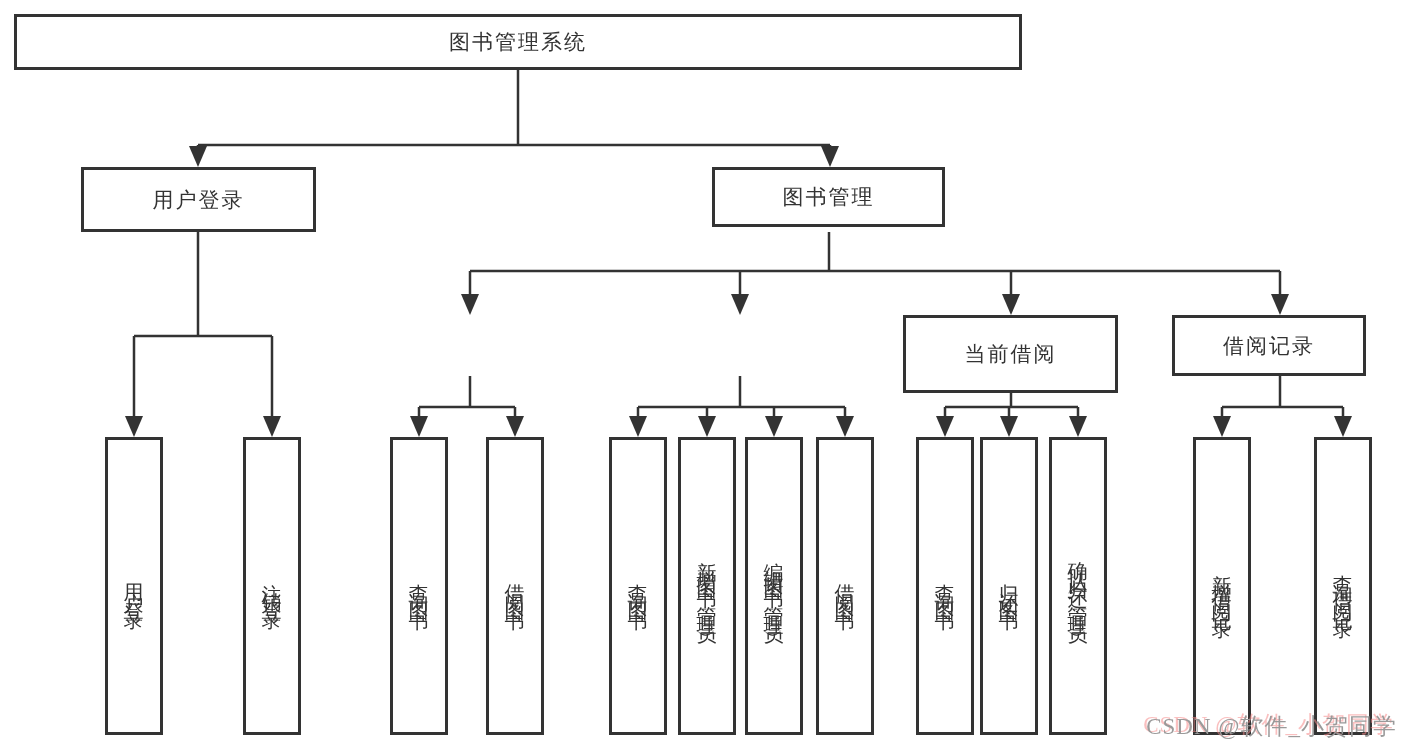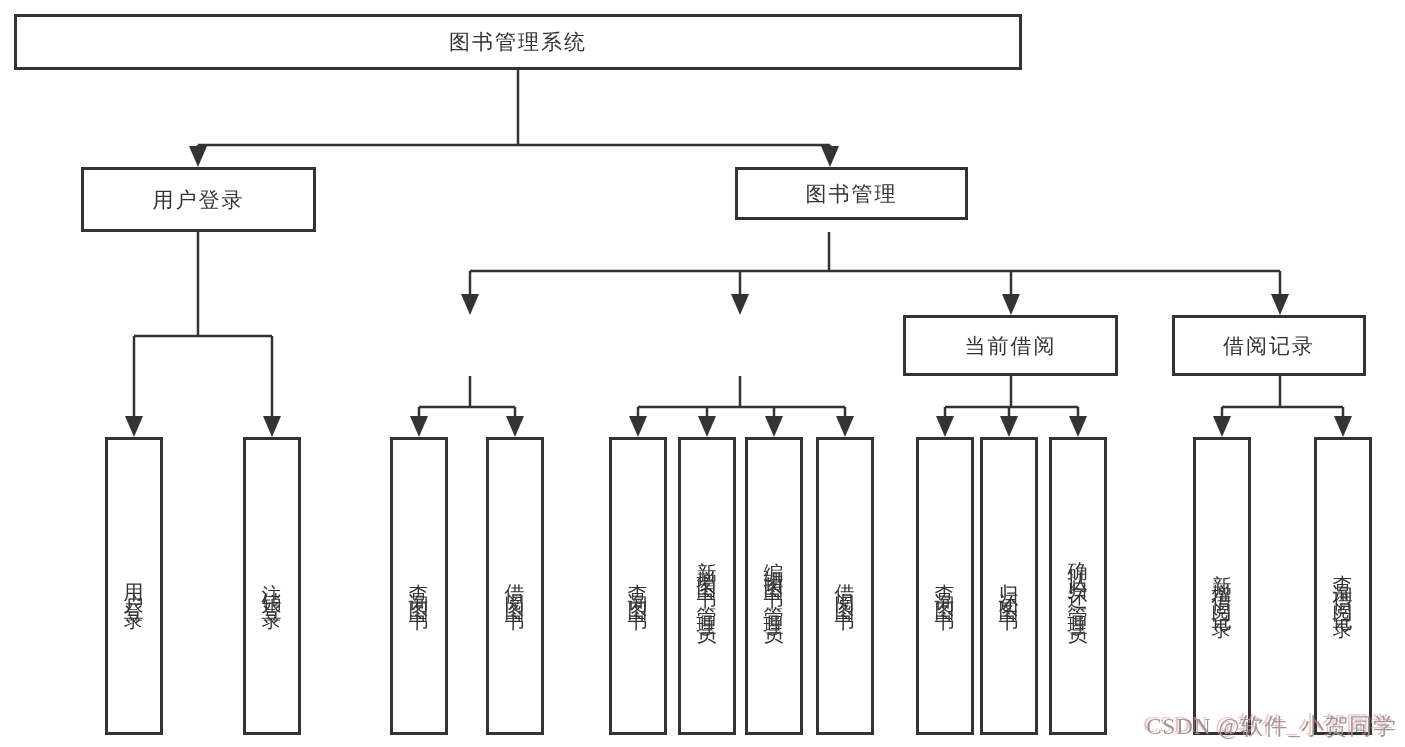--- a/index.html
+++ b/index.html
@@ -109,25 +109,25 @@
       <polygon points="1334,416 1352,416 1343,437" fill="#333333"></polygon>
     </svg>
 
   <div class="node h" style="left:14px; top:14px; width:1008px; height:56px">
     <span>图书管理系统</span>
   </div>
 
   <div class="node h" style="left:81px; top:167px; width:235px; height:65px">
     <span>用户登录</span>
   </div>
-  <div class="node h" style="left:735px; top:167px; width:233px; height:53px">
+  <div class="node h" style="left:712px; top:167px; width:233px; height:60px">
     <span>图书管理</span>
   </div>
 
-  <div class="node h" style="left:903px; top:315px; width:215px; height:61px">
+  <div class="node h" style="left:903px; top:315px; width:215px; height:78px">
     <span>当前借阅</span>
   </div>
   <div class="node h" style="left:1172px; top:315px; width:194px; height:61px">
     <span>借阅记录</span>
   </div>
 
   <div class="node v" style="left:105px; top:437px; width:58px; height:298px">
     <span>用户登录</span>
   </div>
   <div class="node v" style="left:243px; top:437px; width:58px; height:298px">

